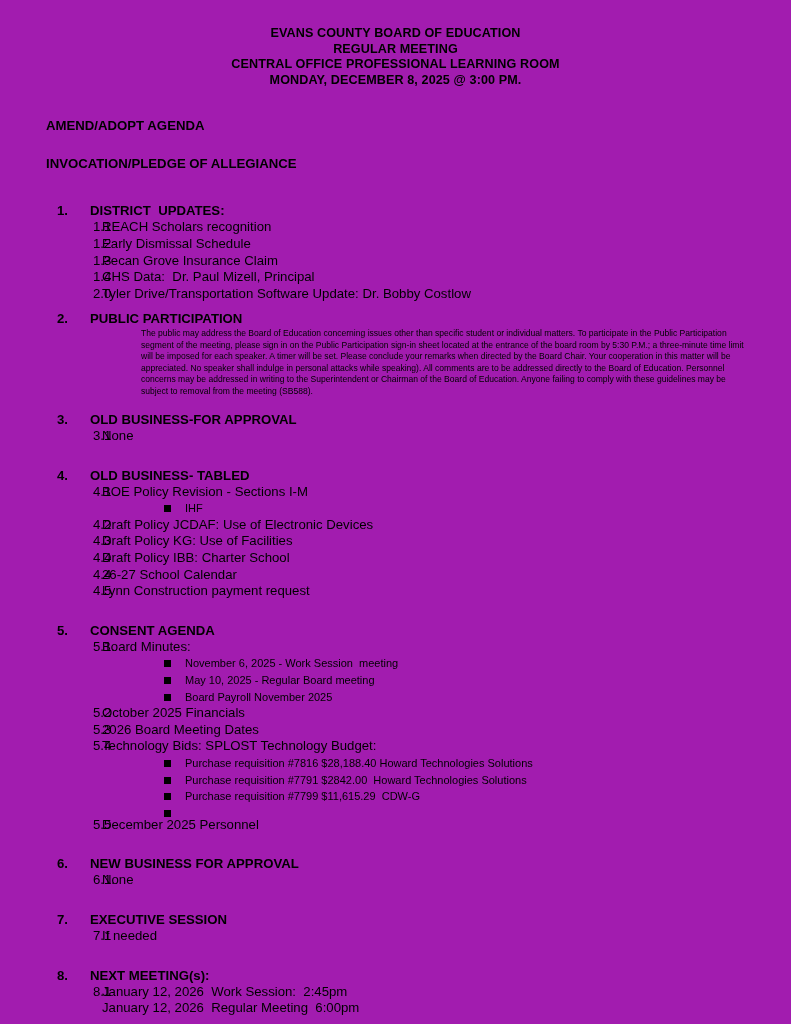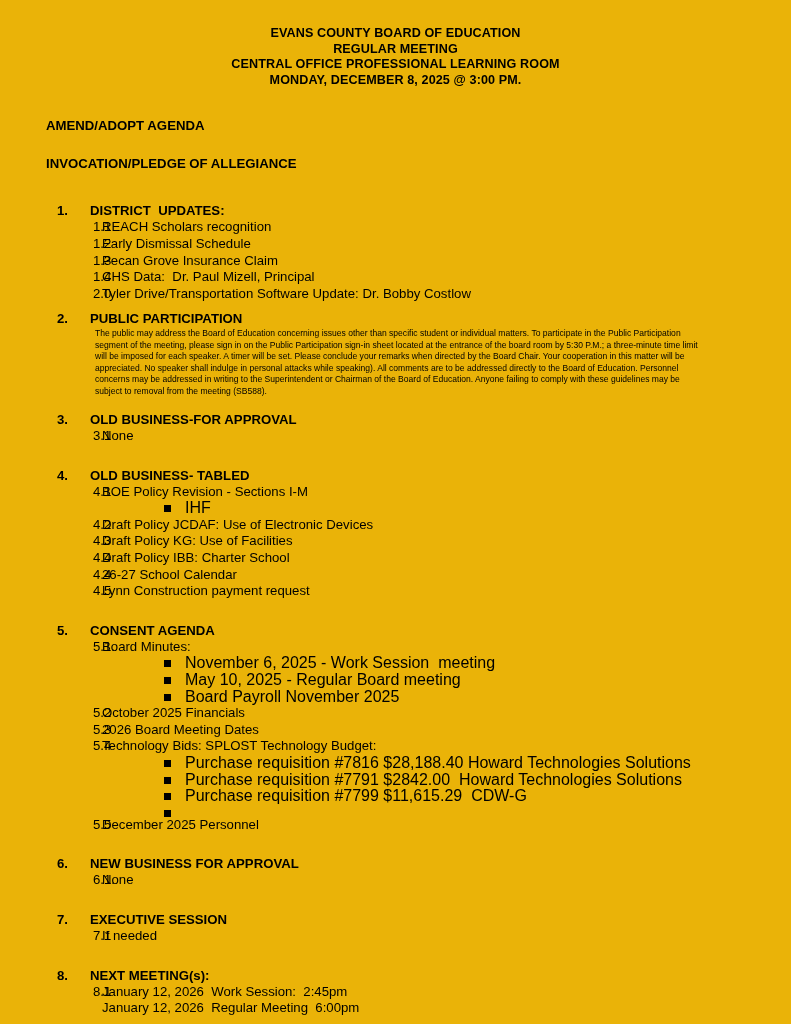--- a/index.html
+++ b/index.html
@@ -14,21 +14,21 @@
     font-family: "Liberation Sans", sans-serif;
     color: #000000;
     -webkit-font-smoothing: antialiased;
   }
   .page {
     position: relative;
     width: 791px;
     height: 1024px;
     box-sizing: border-box;
     padding: 26px 44px 0 44px;
-    background: #eab308;
+    background: #a21caf;
     overflow: hidden;
   }
 
   
   .doc-header {
     text-align: center;
     font-weight: bold;
     font-size: 12.6px;
     line-height: 15.6px;
     letter-spacing: 0.1px;
@@ -79,41 +79,41 @@
   }
   .sub-text { white-space: pre; }
 
   
   .sub.cont .sub-num { visibility: hidden; }
 
   
   .bullet {
     display: flex;
     align-items: flex-start;
-    font-size: 16px;
+    font-size: 11px;
     line-height: 16.6px;
   }
   .bullet .glyph {
     flex: 0 0 auto;
     width: 7px;
     height: 7px;
     background: #000;
     margin-top: 5px;
     margin-right: 14px;
   }
   .bullet.ind-a { padding-left: 120px; }
   .bullet.ind-b { padding-left: 120px; }
   .bullet-text { white-space: pre; }
 
   
   .fineprint {
     font-size: 8.55px;
     line-height: 11.45px;
     text-align: left;
-    margin-left: 51px;
+    margin-left: 97px;
     margin-top: 1px;
     max-width: 606px;
   }
 </style>
 </head>
 <body>
 
 <div class="page">
 
   <div class="doc-header">

